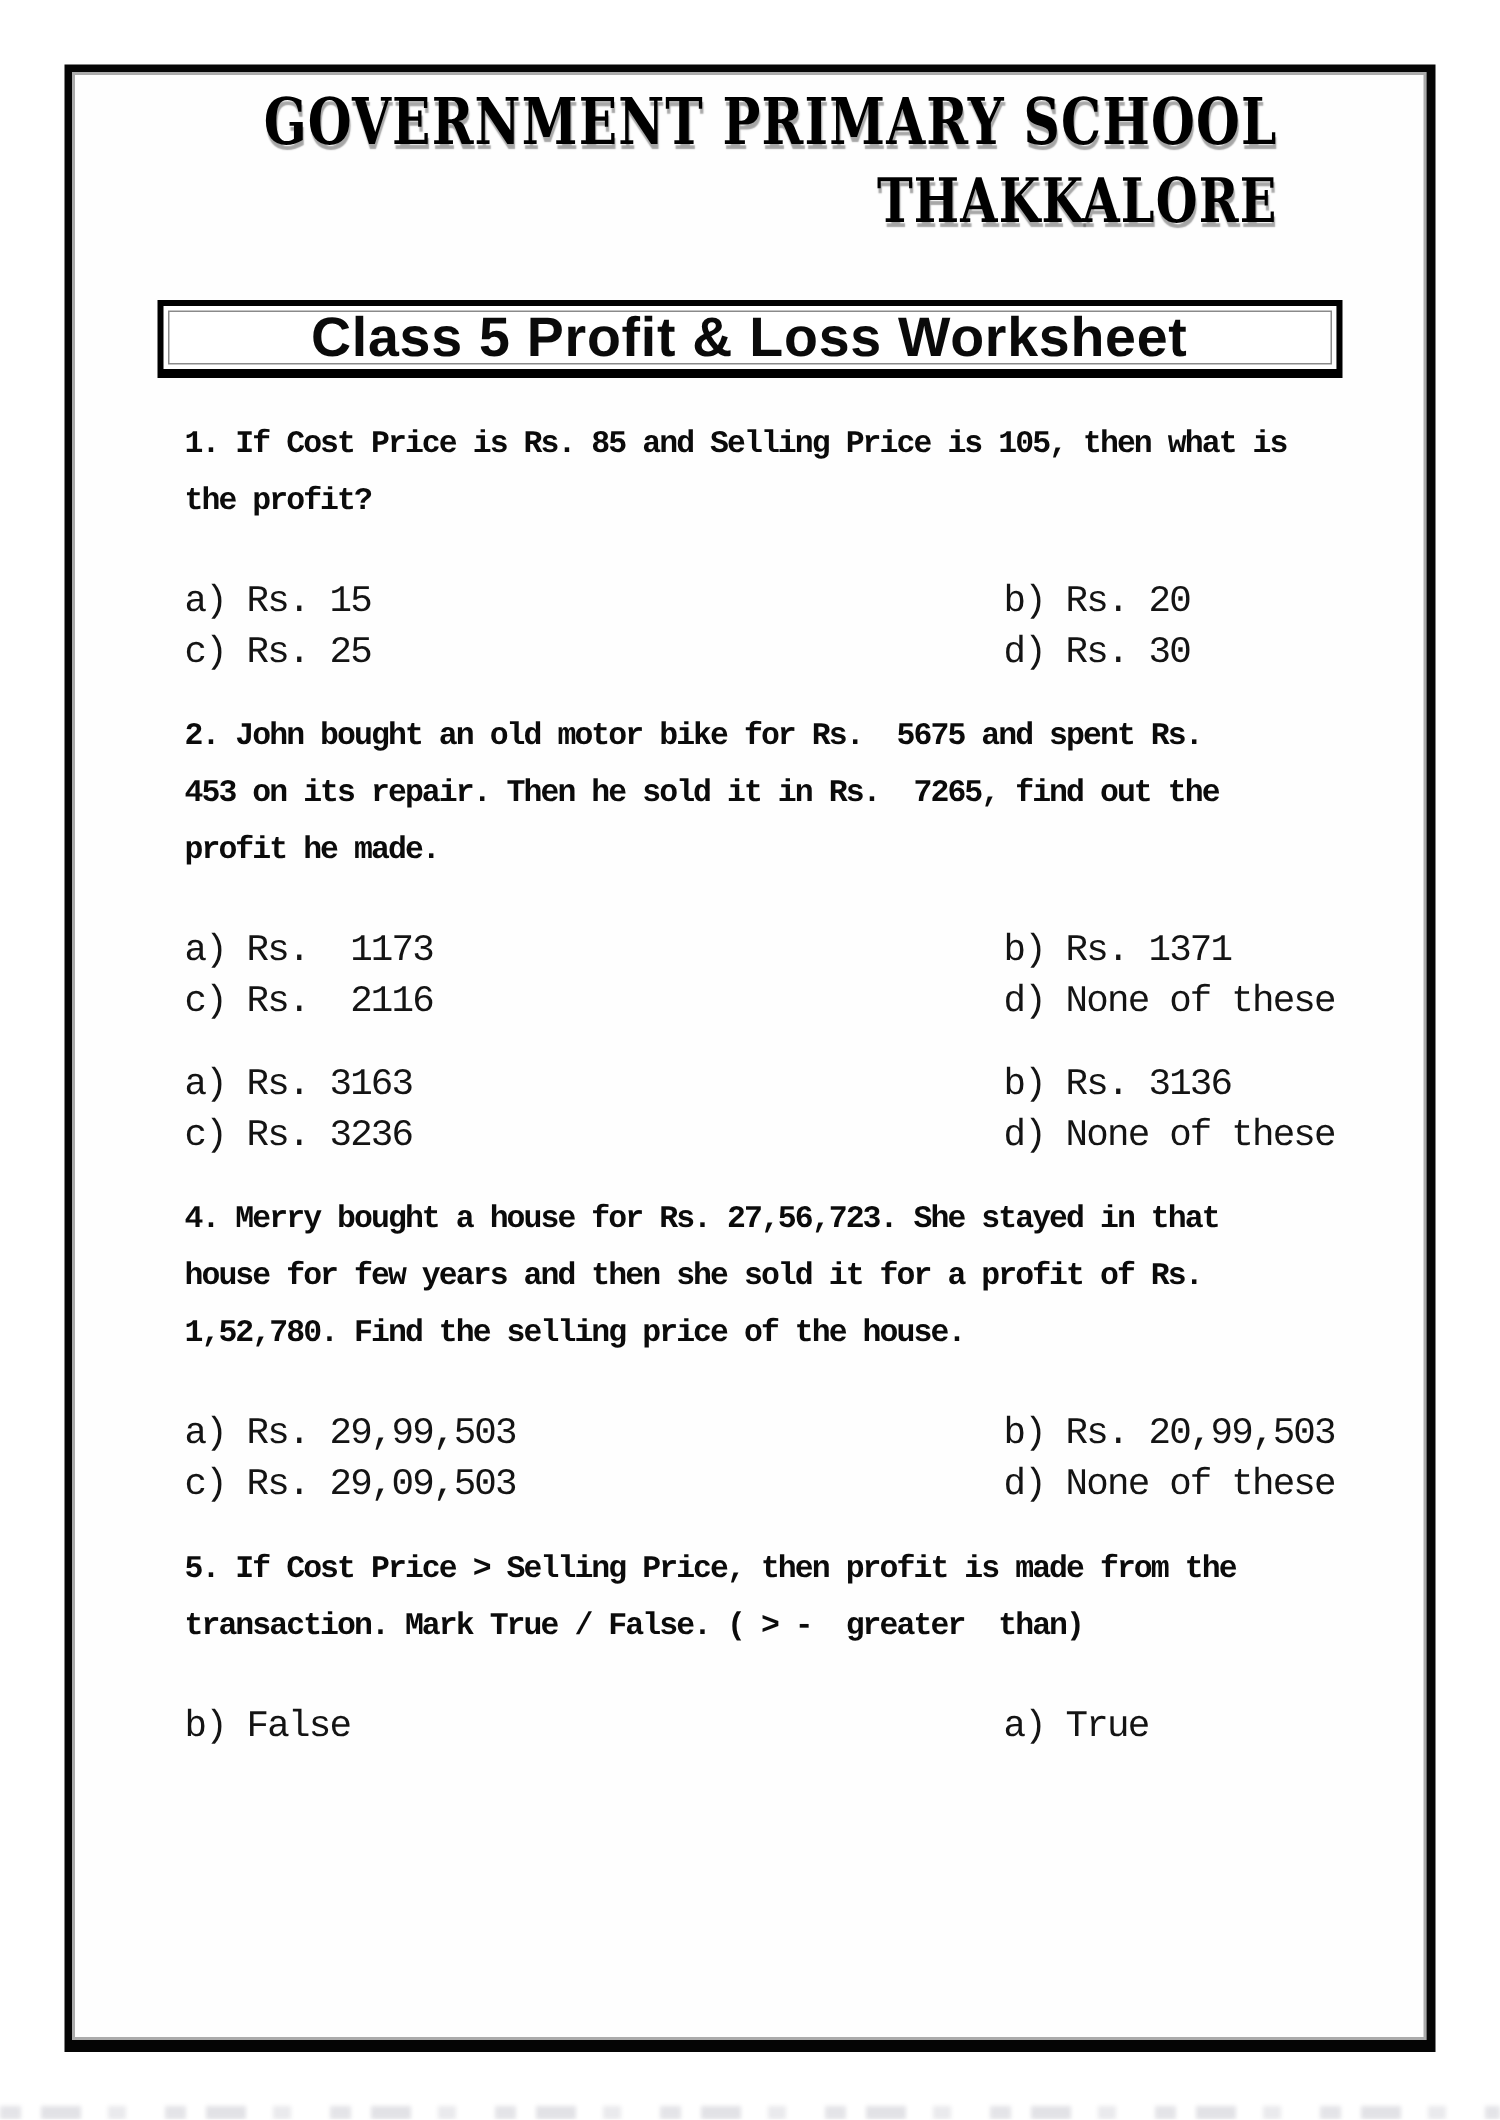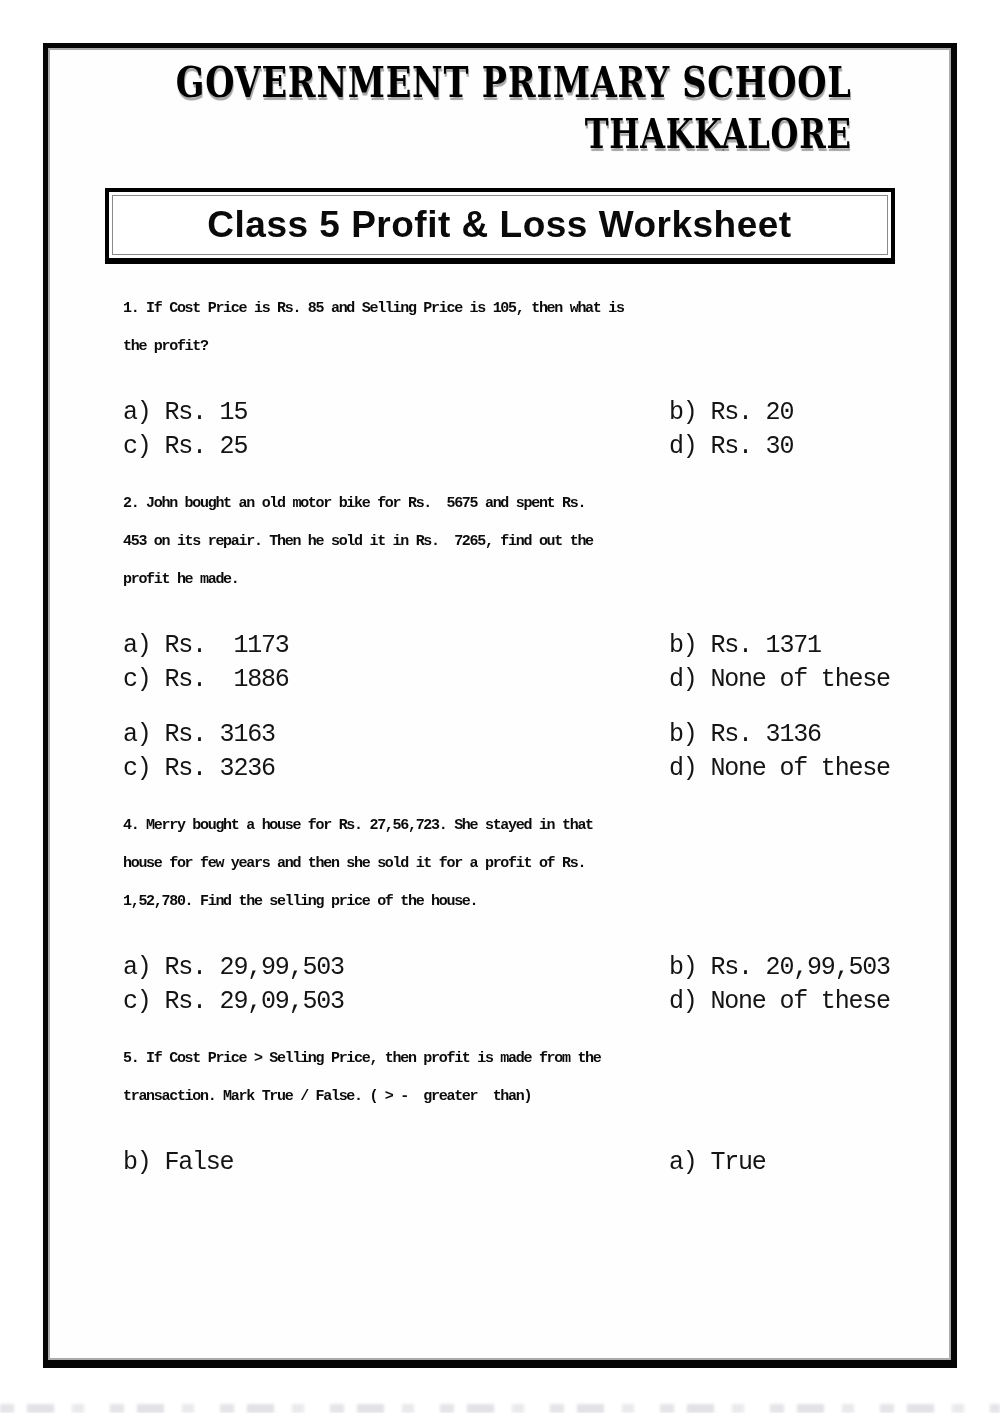--- a/index.html
+++ b/index.html
@@ -18,32 +18,32 @@
   .school-line{
     font-family:"DejaVu Serif", serif;font-weight:bold;color:#000;
     transform:scaleX(0.78);transform-origin:50% 50%;
     letter-spacing:1px;line-height:52px;
     text-shadow:1px 3px 1px rgba(0,0,0,0.35);
     white-space:nowrap;
   }
   .school-line.l1{font-size:43px;margin-top:2px;}
   .school-line.l2{font-size:41px;}
   .title-box{
-    margin:28px auto 0;width:790px;height:76px;box-sizing:border-box;
+    margin:40px auto 0;width:790px;height:52px;box-sizing:border-box;
     border:4px solid #000;border-bottom-width:6px;
     box-shadow:inset 0 0 0 3px #ffffff, inset 0 0 0 4px #8a8a8a;
     display:flex;align-items:center;justify-content:center;background:#fff;
   }
   .title-box h1{
     margin:0;font-family:"Liberation Sans", sans-serif;
     font-size:37px;font-weight:bold;letter-spacing:.5px;color:#0a0a0a;
   }
   .content{margin:26px 81px 0 75px;}
   .q-text{
-    margin:0 0 30px;font-size:15px;font-weight:bold;
+    margin:0 0 30px;font-size:21px;font-weight:bold;
     letter-spacing:-1.3px;line-height:38px;white-space:pre-wrap;color:#0b0b0b;
   }
   .options{
     display:grid;grid-template-columns:546px 1fr;row-gap:1px;margin:0 0 22px;
   }
   .opt{
     font-size:25px;letter-spacing:-1.2px;line-height:33px;
     white-space:pre;color:#141414;cursor:pointer;
   }
   .cutoff-row{
@@ -82,21 +82,21 @@
       </div>
     </section>
 
     <section>
       <p class="q-text">2. John bought an old motor bike for Rs.  5675 and spent Rs.
 453 on its repair. Then he sold it in Rs.  7265, find out the
 profit he made.</p>
       <div class="options">
         <span class="opt">a) Rs.  1173</span>
         <span class="opt">b) Rs. 1371</span>
-        <span class="opt">c) Rs.  1886</span>
+        <span class="opt">c) Rs.  2116</span>
         <span class="opt">d) None of these</span>
       </div>
     </section>
 
     <section>
       <div class="options">
         <span class="opt">a) Rs. 3163</span>
         <span class="opt">b) Rs. 3136</span>
         <span class="opt">c) Rs. 3236</span>
         <span class="opt">d) None of these</span>

